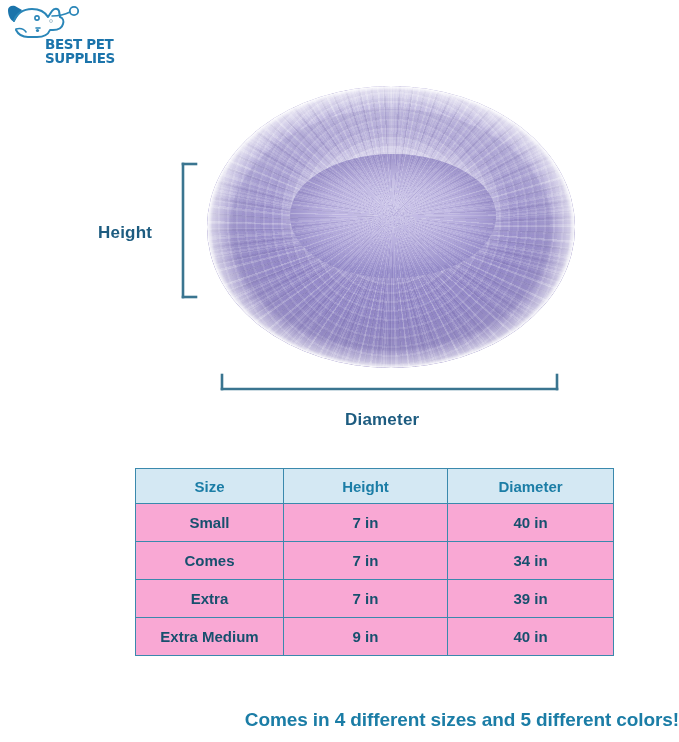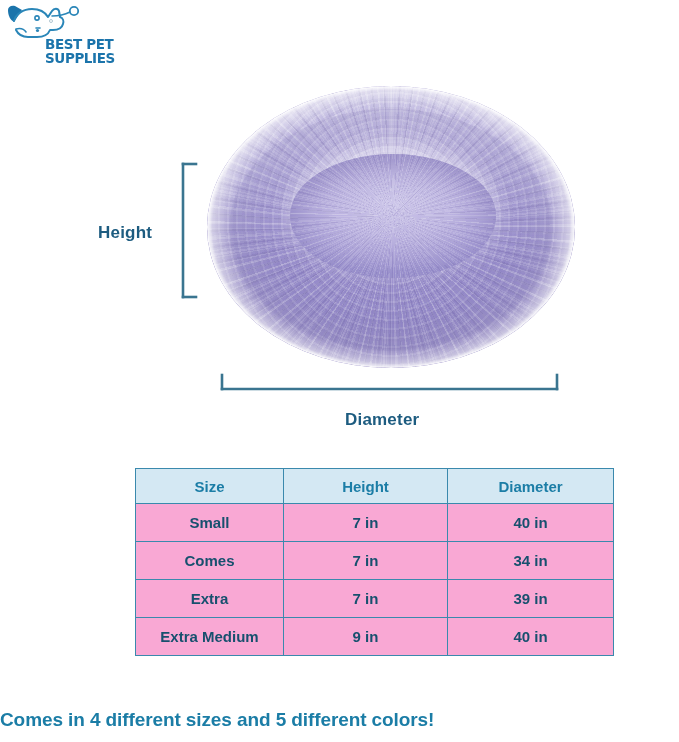--- a/index.html
+++ b/index.html
@@ -185,21 +185,21 @@
   .col-size   { width: 148px; }
   .col-height { width: 164px; }
   .col-diam   { width: 166px; }
 
   
   .tagline {
     position: absolute;
     left: 0;
     top: 709px;
     width: 679px;
-    text-align: left;
+    text-align: right;
     font-size: 19px;
     font-weight: bold;
     color: #1b7da6;
     letter-spacing: -0.1px;
   }
 </style>
 </head>
 <body>
 
 <div class="logo">

